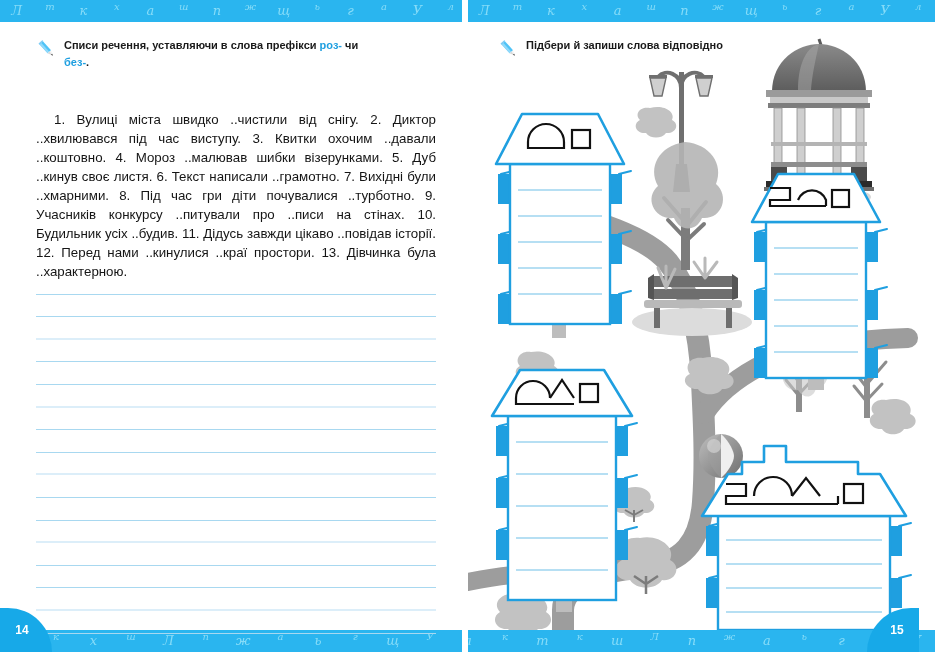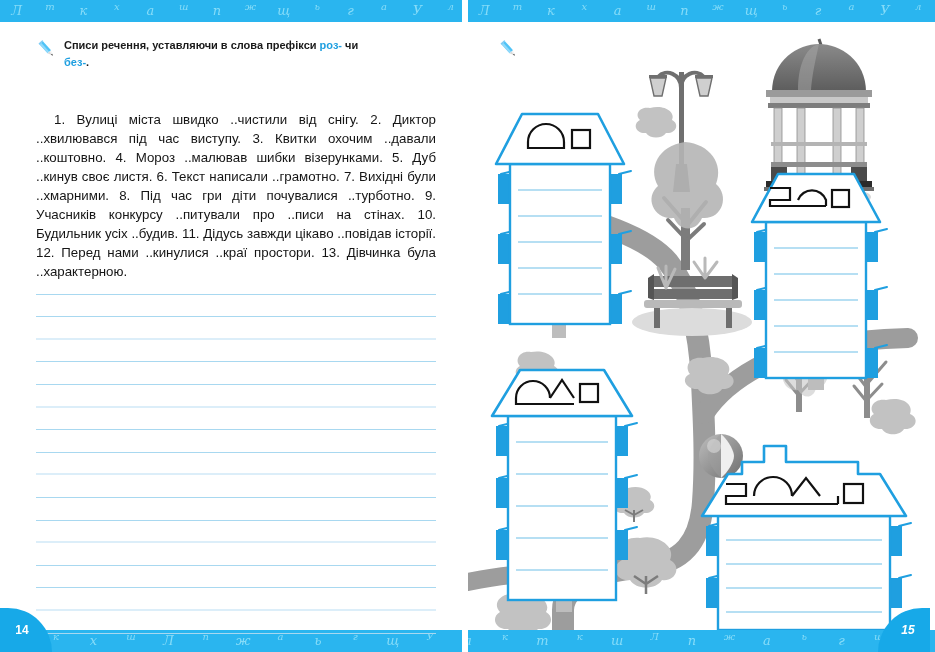--- a/index.html
+++ b/index.html
@@ -39,21 +39,21 @@
     position:absolute;top:0;height:22px;background:#ffffff;
   }
 
   
   .pagenum{
     position:absolute;width:52px;height:44px;background:#17a9e8;
     color:#ffffff;font-size:12px;font-weight:bold;
     display:flex;align-items:center;justify-content:center;
   }
   .pagenum.left{left:0;bottom:0;border-top-right-radius:44px;padding-right:8px;box-sizing:border-box;}
-  .pagenum.right{right:5px;bottom:0;border-top-left-radius:44px;padding-left:8px;box-sizing:border-box;font-style:italic;}
+  .pagenum.right{right:16px;bottom:0;border-top-left-radius:44px;padding-left:8px;box-sizing:border-box;}
 
   
   .page{position:absolute;top:22px;height:608px;}
   .page.left{left:0;width:467px;}
   .page.right{left:468px;width:467px;}
 
   
   .task-head{position:absolute;display:flex;align-items:flex-start;gap:6px;}
   .pencil{
     width:22px;height:22px;flex:0 0 22px;position:relative;top:1px;
@@ -209,21 +209,21 @@
             <rect x="8.6" y="2.4" width="4.6" height="12.2" fill="#4fc3f7"></rect>
             <rect x="8.6" y="2.4" width="2.3" height="12.2" fill="#90d9fa"></rect>
             <rect x="8.2" y="1.2" width="5.4" height="1.6" rx="0.6" fill="#7ecbf5"></rect>
             <polygon points="8.6,14.6 13.2,14.6 10.9,19.6" fill="#f2f2f2"></polygon>
             <polygon points="8.6,14.6 10.9,14.6 10.9,19.6" fill="#d9d9d9"></polygon>
             <polygon points="10.0,18.0 11.8,18.0 10.9,19.9" fill="#3b3b3b"></polygon>
           </g>
         </svg>
       </span>
       <span class="task-text">
-        <br>
+        <span>Підбери й запиши слова відповідно</span><br>
       </span>
     </div>
 
     <div class="scene">
       <svg width="467" height="608" viewBox="0 0 467 608" xmlns="http://www.w3.org/2000/svg">
         <defs>
           <linearGradient id="domeg" x1="0" y1="0" x2="0" y2="1">
             <stop offset="0" stop-color="#8a8a8a"></stop>
               <stop offset="1" stop-color="#5c5c5c"></stop>
           </linearGradient>

